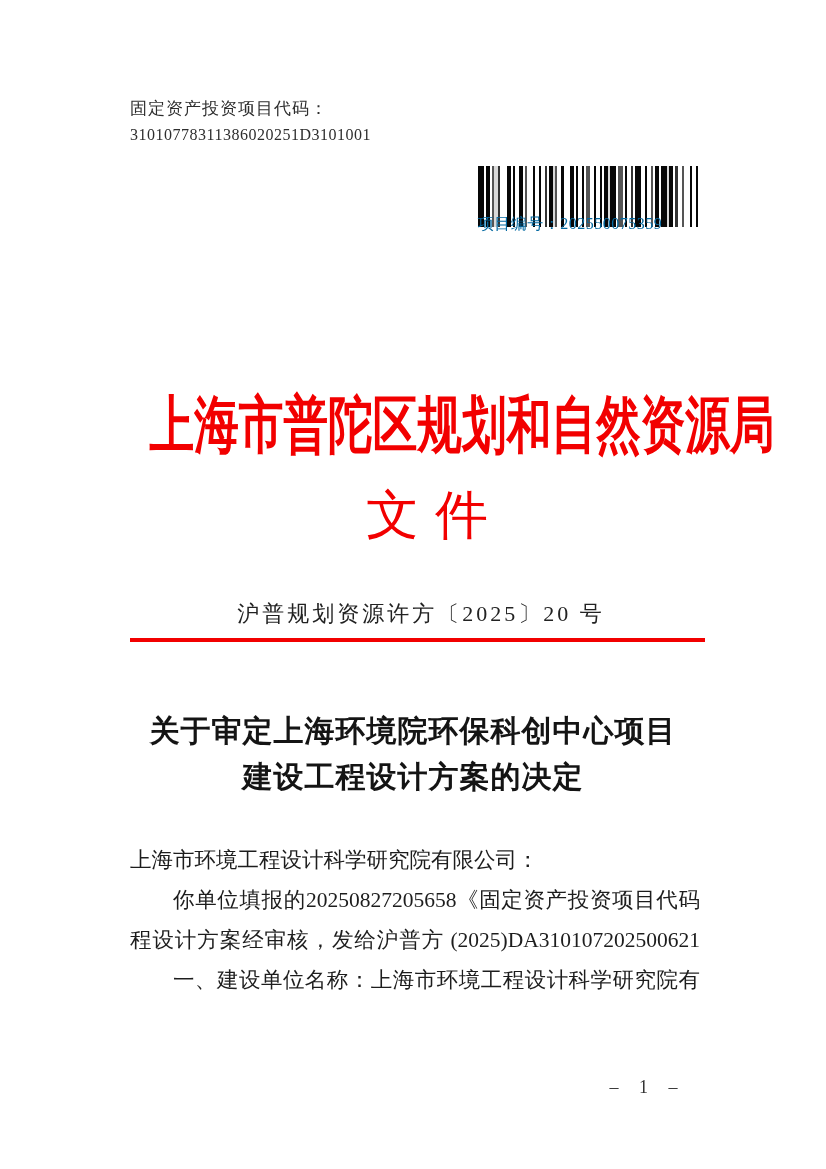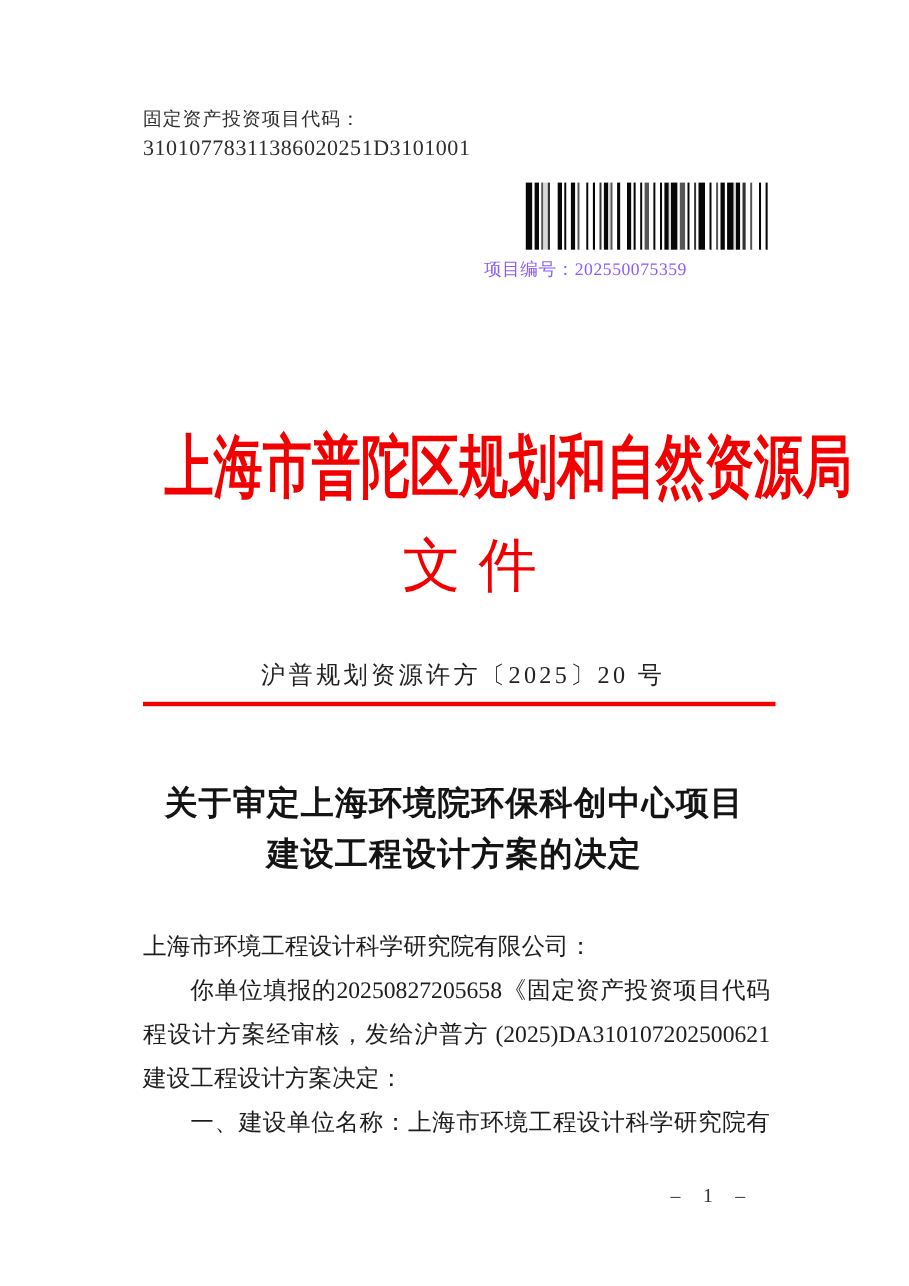--- a/index.html
+++ b/index.html
@@ -2,25 +2,25 @@
 <html><head>
 <meta charset="utf-8">
 <style>
   html,body{margin:0;padding:0;background:#ffffff;}
   .page{
     position:relative;width:826px;height:1169px;background:#ffffff;overflow:hidden;
     font-family:"Liberation Serif","DejaVu Serif",serif;color:#1c1c1c;
   }
   
   .proj-code{position:absolute;left:130px;top:96px;font-size:17px;line-height:26px;color:#2e2e2e;letter-spacing:1px;}
-  .proj-code .code-num{letter-spacing:.5px;font-size:20px;}
+  .proj-code .code-num{letter-spacing:.5px;font-size:16px;}
   
   .barcode{position:absolute;left:478px;top:166px;width:222px;height:61px;display:flex;align-items:stretch;}
   .barcode i{display:block;height:100%;}
-  .barcode-label{position:absolute;left:440px;top:235px;width:260px;text-align:left;font-size:16px;color:#8b5cf6;letter-spacing:.5px;}
+  .barcode-label{position:absolute;left:440px;top:214px;width:260px;text-align:center;font-size:16px;color:#0369a1;letter-spacing:.5px;}
   
   .agency-wrap{position:absolute;left:28px;right:0;top:391px;text-align:center;line-height:68px;}
   .agency{display:inline-block;white-space:nowrap;font-size:62px;font-weight:bold;color:#f20000;transform:scaleX(.72);transform-origin:center;}
   .doctype-wrap{position:absolute;left:28px;right:0;top:486px;text-align:center;line-height:58px;}
   .doctype{display:inline-block;font-size:53px;font-weight:normal;color:#f20000;letter-spacing:16px;padding-left:16px;}
   
   .docnum{position:absolute;left:16px;right:0;top:600px;text-align:center;font-size:22px;letter-spacing:3px;color:#222222;line-height:28px;}
   .red-rule{position:absolute;left:130px;top:638px;width:575px;height:4px;background:#f20000;}
   
   .title{position:absolute;left:0;right:0;top:708px;text-align:center;font-weight:bold;font-size:30px;line-height:46px;color:#141414;letter-spacing:1px;}
@@ -129,19 +129,18 @@
 
   <div class="title">
     <div>关于审定上海环境院环保科创中心项目</div>
     <div>建设工程设计方案的决定</div>
   </div>
 
   <div class="bodytext">
     <div class="bl">上海市环境工程设计科学研究院有限公司：</div>
     <div class="bl indent just">你单位填报的20250827205658《固定资产投资项目代码</div>
     <div class="bl just">程设计方案经审核，发给沪普方 (2025)DA310107202500621</div>
-    <div class="bl">建设工程设计方案决定：</div>
     <div class="bl indent just">一、建设单位名称：上海市环境工程设计科学研究院有</div>
   </div>
 
   <div class="pagenum">– 1 –</div>
 
 </div>
 
 </body></html>

